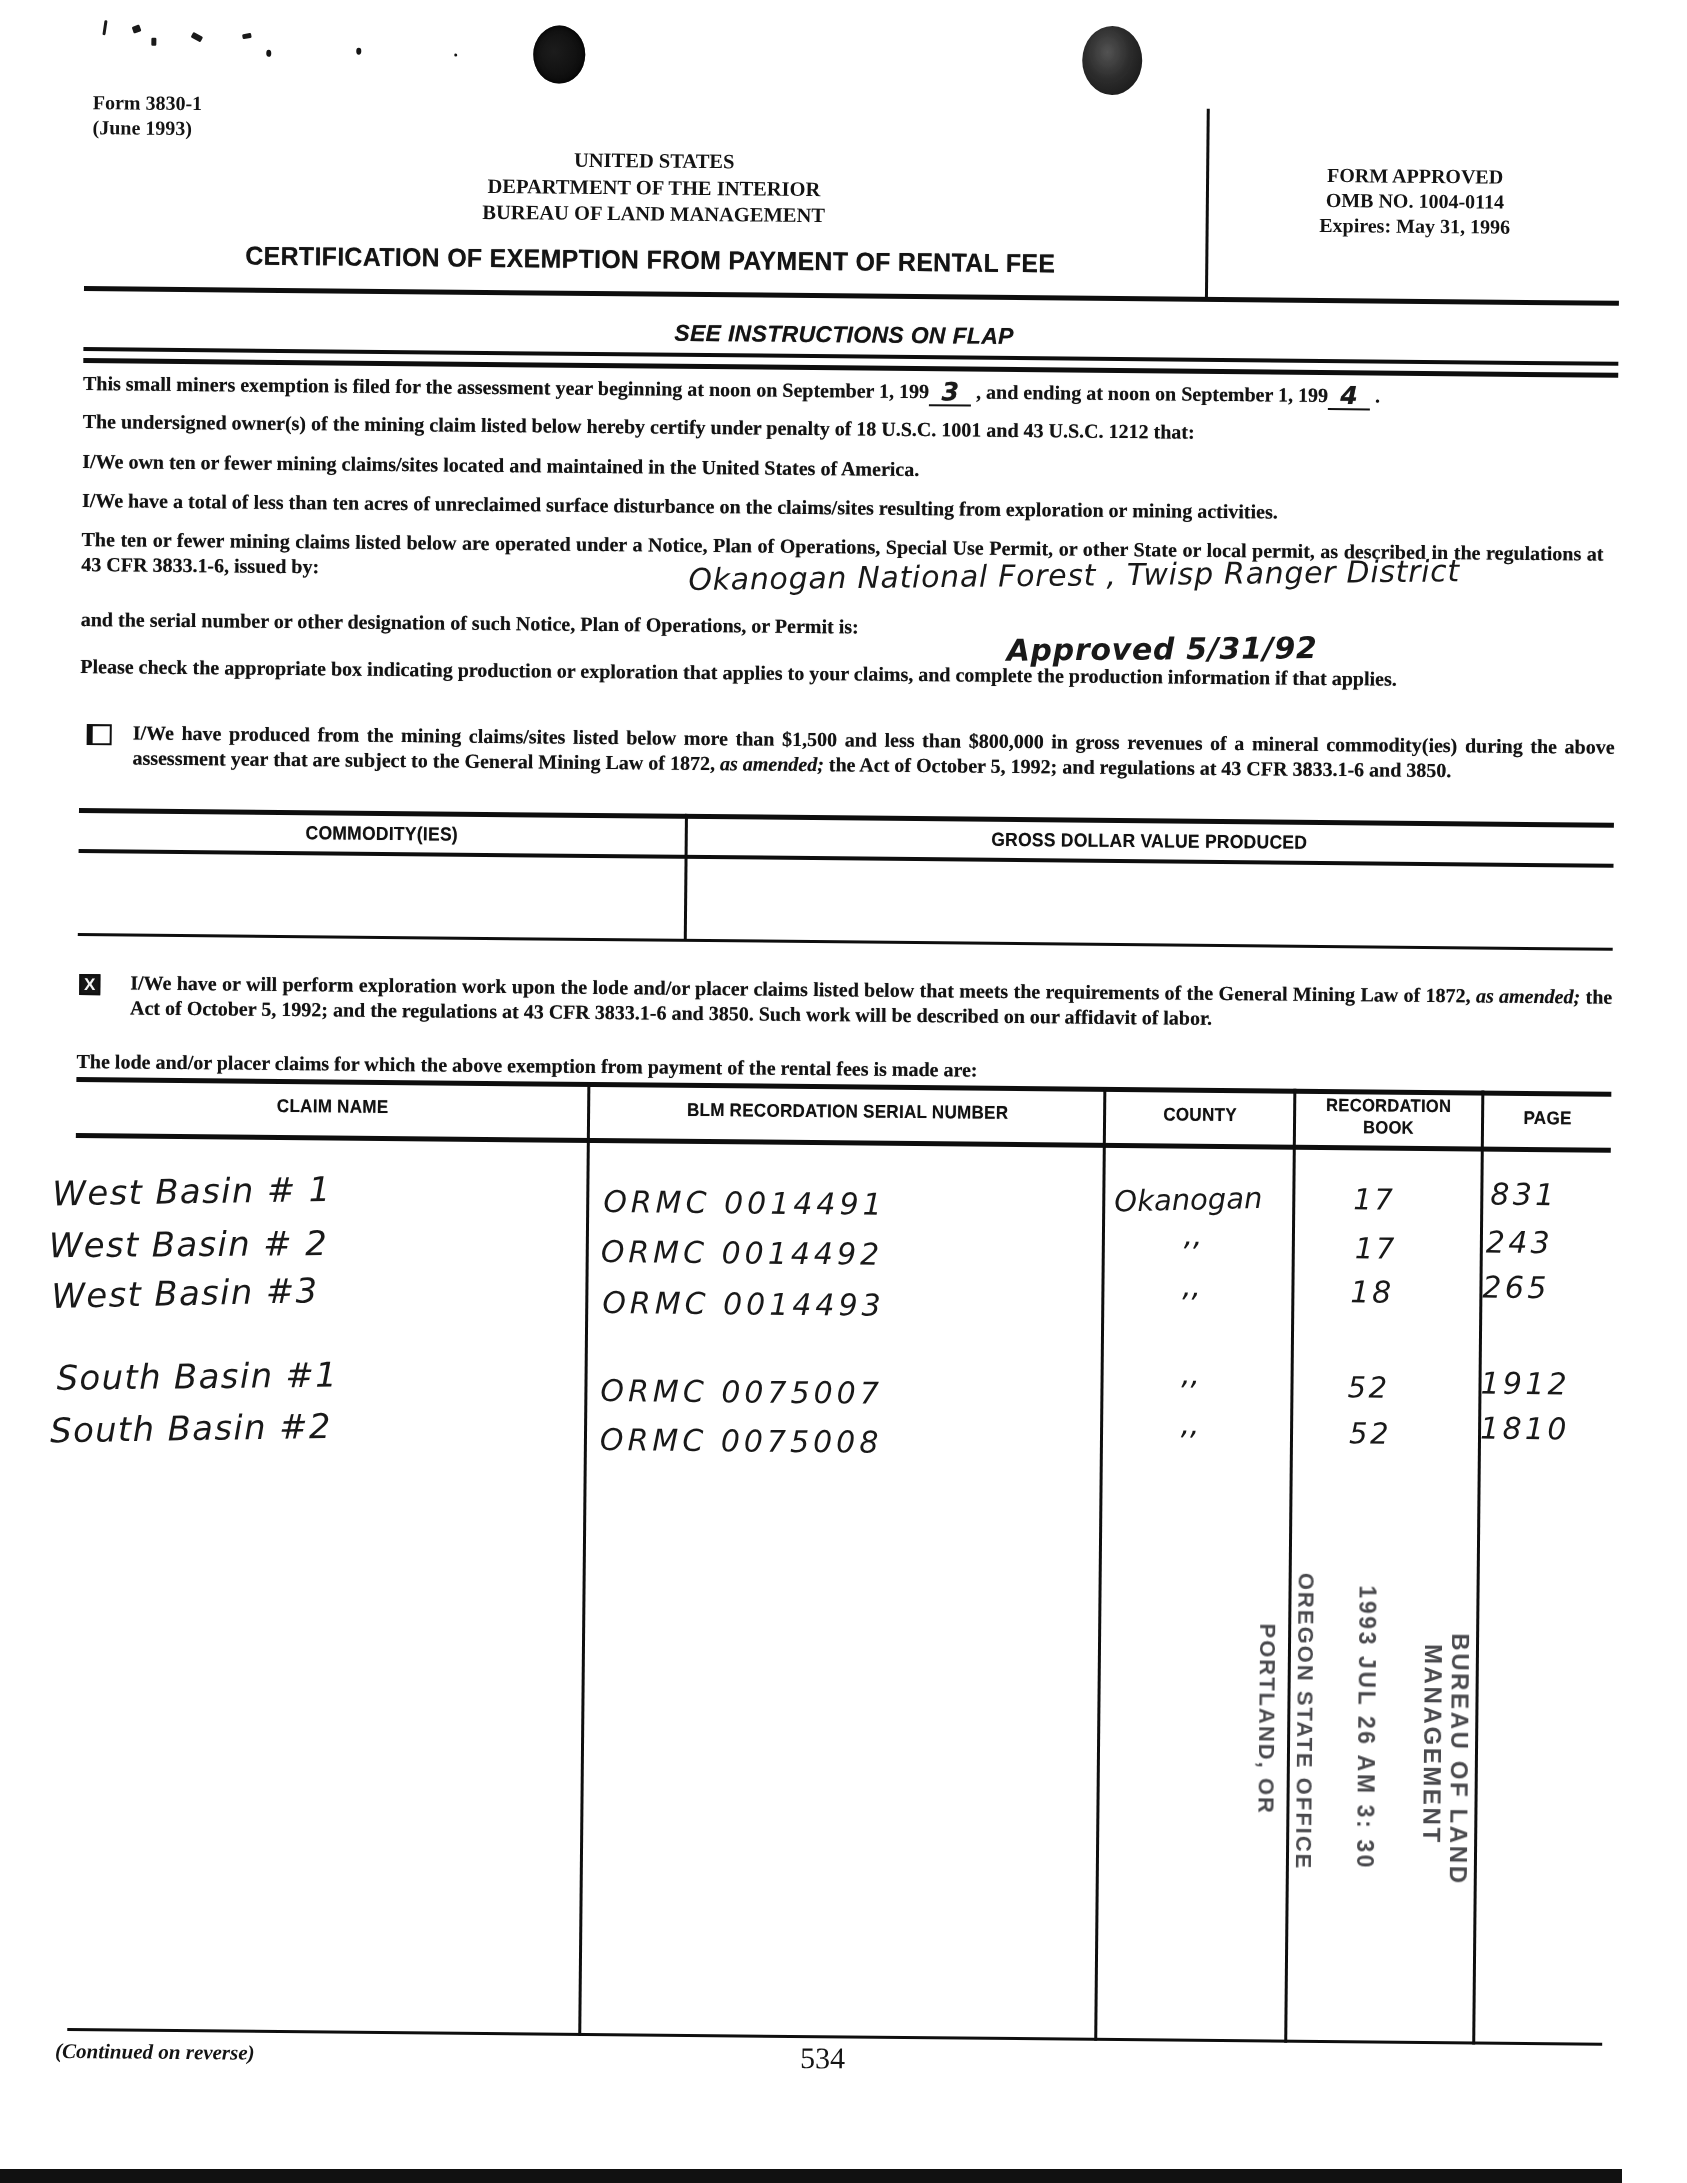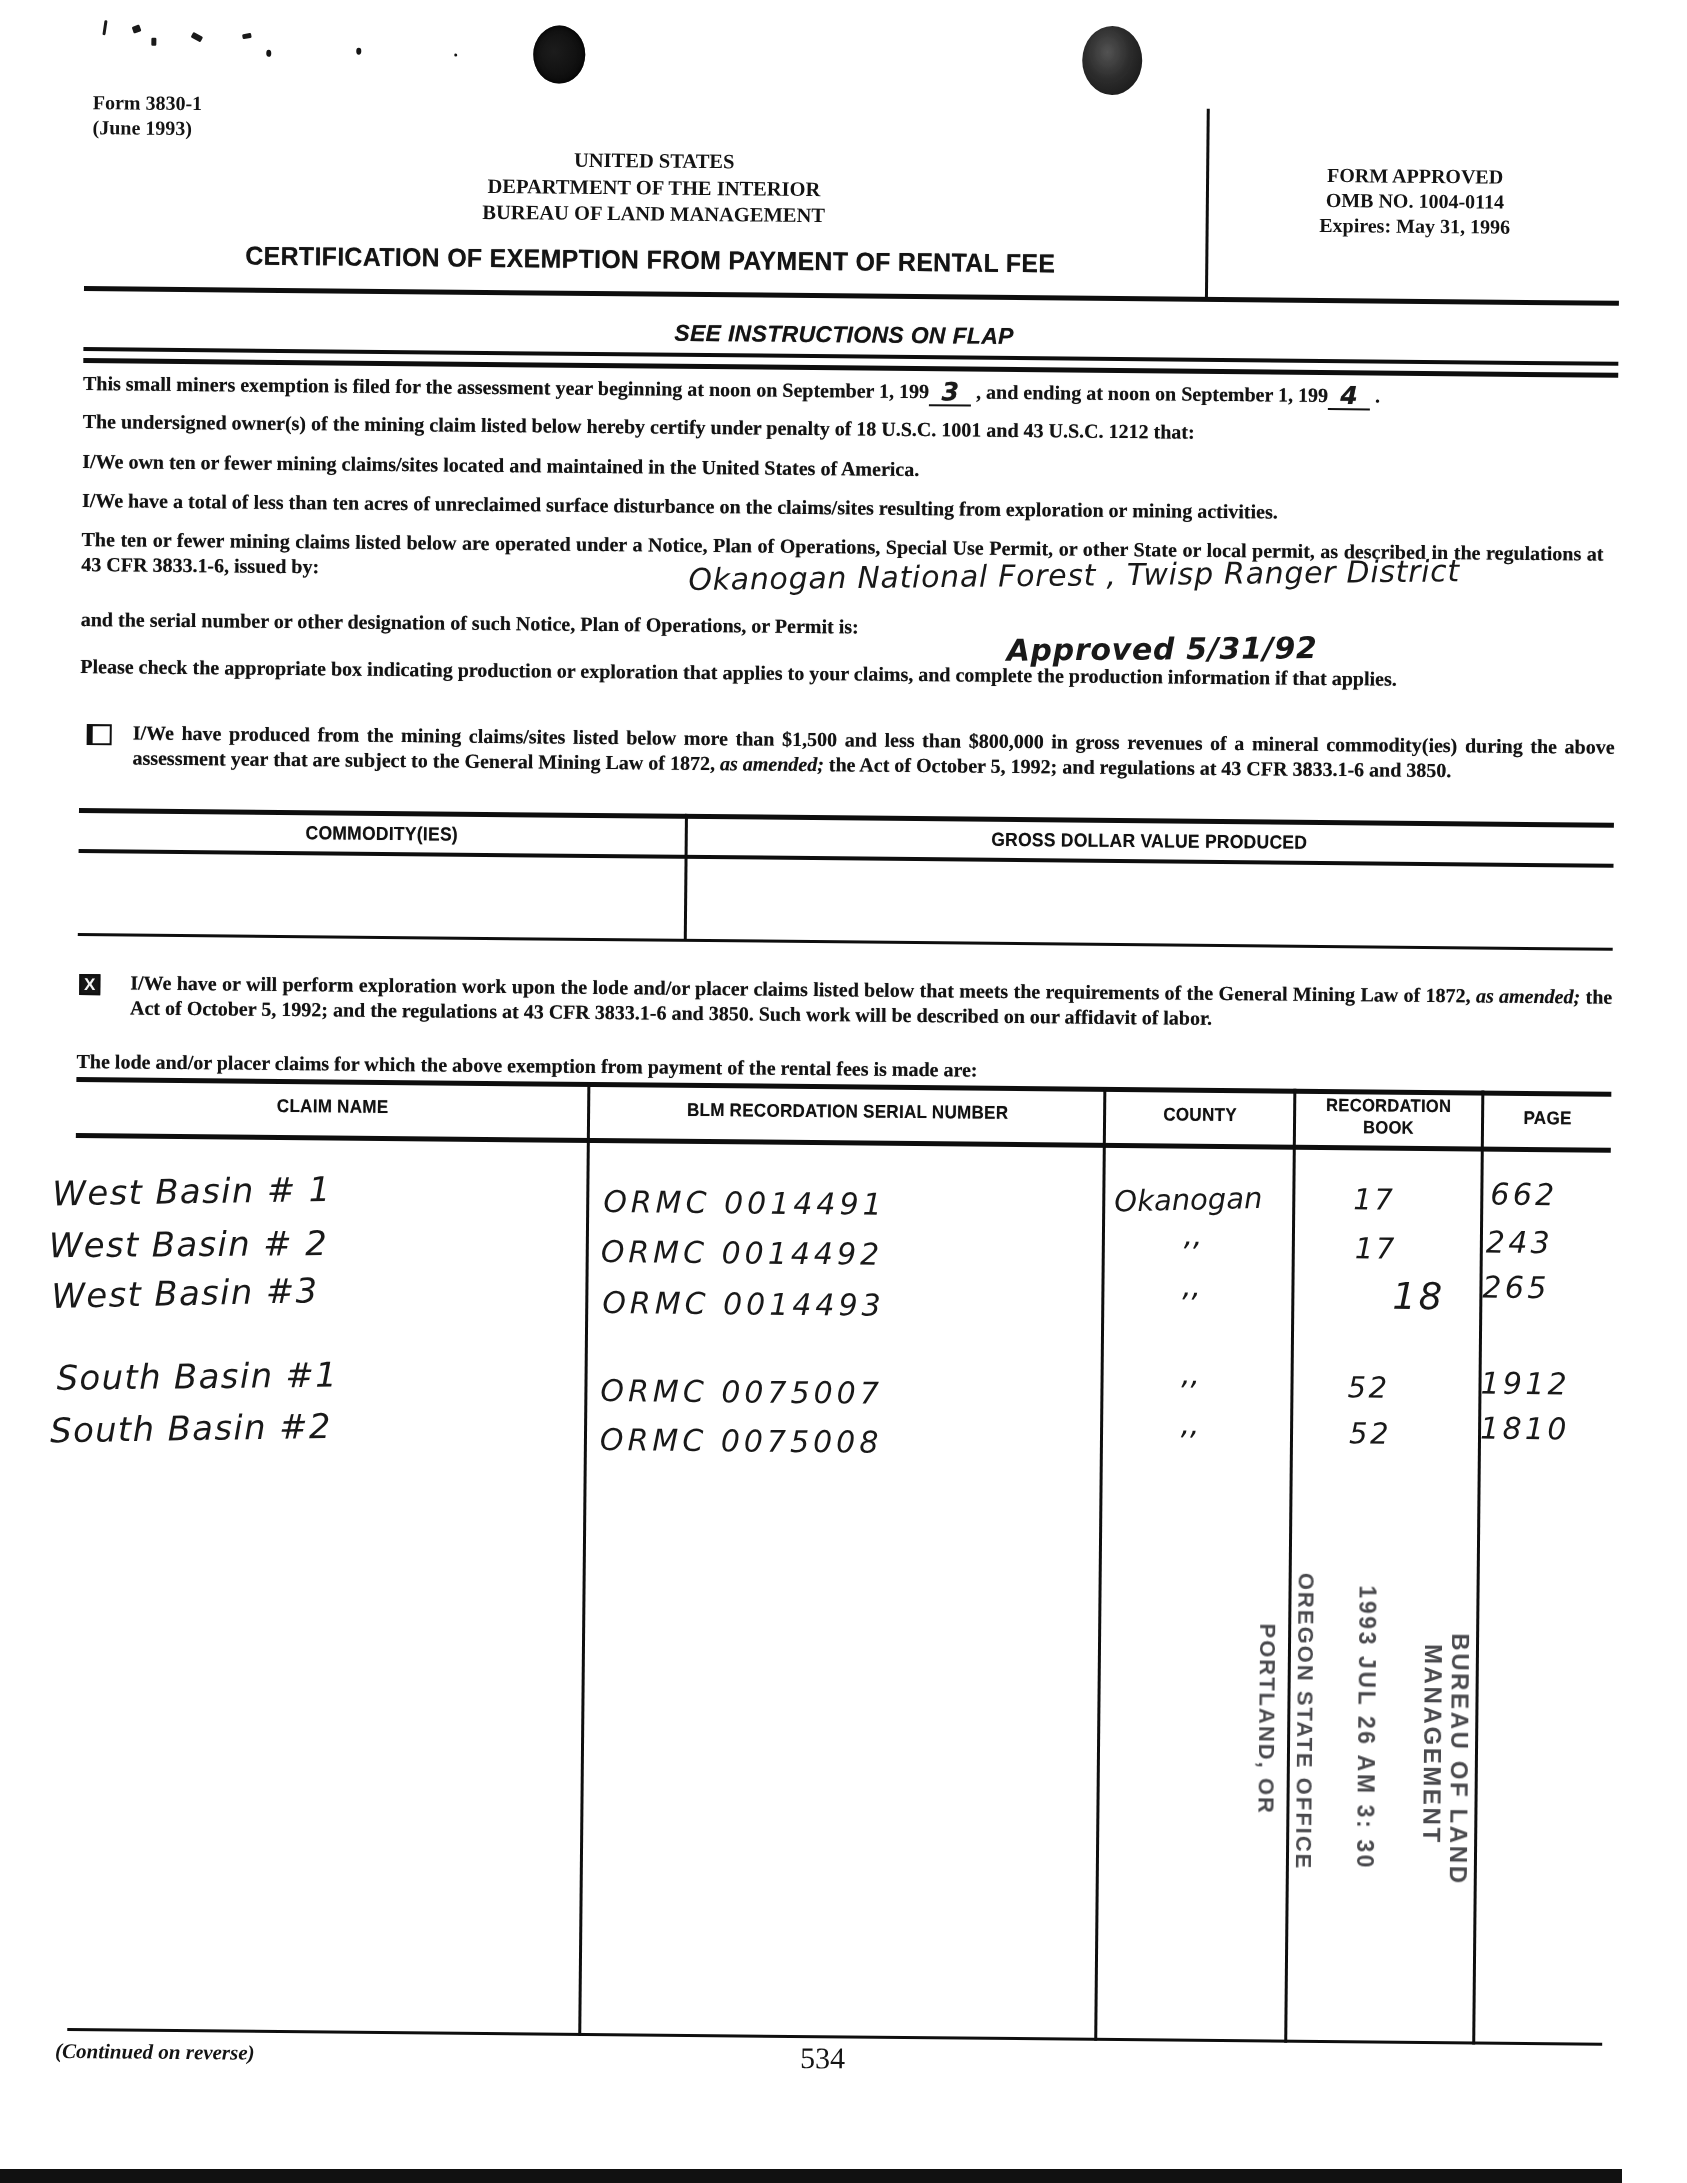--- a/index.html
+++ b/index.html
@@ -131,34 +131,34 @@
       <div>RECORDATION</div>
       <div>BOOK</div>
     </div>
     <div class="abs thead" style="left:1493px;top:1093px;width:129px;text-align:center;font-size:18.5px;">PAGE</div>
 
     <div>
       <div class="abs hand" style="left:63px;top:1170px;font-size:34px;transform:rotate(-1.5deg);letter-spacing:1.3px;">West   Basin # 1</div>
       <div class="abs hand" style="left:614px;top:1179px;font-size:30px;letter-spacing:4px;">ORMC   0014491</div>
       <div class="abs hand" style="left:1125px;top:1172px;font-size:29px;transform:rotate(-2deg);">Okanogan</div>
       <div class="abs hand" style="left:1364px;top:1170px;font-size:29px;letter-spacing:2.6px;">17</div>
-      <div class="abs hand" style="left:1501px;top:1163px;font-size:30px;letter-spacing:3.3px;">662</div>
+      <div class="abs hand" style="left:1501px;top:1163px;font-size:30px;letter-spacing:3.3px;">831</div>
     </div>
     <div>
       <div class="abs hand" style="left:60px;top:1223px;font-size:34px;transform:rotate(-1deg);letter-spacing:1.3px;">West   Basin # 2</div>
       <div class="abs hand" style="left:612px;top:1229px;font-size:30px;letter-spacing:4px;">ORMC   0014492</div>
       <div class="abs hand" style="left:1191px;top:1225px;font-size:29px;">’’</div>
       <div class="abs hand" style="left:1366px;top:1219px;font-size:29px;letter-spacing:2.6px;">17</div>
       <div class="abs hand" style="left:1497px;top:1211px;font-size:30px;letter-spacing:3.3px;">243</div>
     </div>
     <div>
       <div class="abs hand" style="left:63px;top:1272px;font-size:34px;transform:rotate(-1.8deg);letter-spacing:1.3px;">West   Basin  #3</div>
       <div class="abs hand" style="left:614px;top:1280px;font-size:30px;letter-spacing:4px;">ORMC   0014493</div>
       <div class="abs hand" style="left:1190px;top:1276px;font-size:29px;">’’</div>
-      <div class="abs hand" style="left:1404px;top:1262px;font-size:37px;letter-spacing:2.6px;font-style:italic;">18</div>
+      <div class="abs hand" style="left:1362px;top:1262px;font-size:30px;letter-spacing:2.6px;font-style:italic;">18</div>
       <div class="abs hand" style="left:1494px;top:1256px;font-size:30px;letter-spacing:3.3px;">265</div>
     </div>
     <div>
       <div class="abs hand" style="left:69px;top:1355px;font-size:34px;transform:rotate(-1.2deg);letter-spacing:1.3px;">South   Basin #1</div>
       <div class="abs hand" style="left:613px;top:1368px;font-size:30px;letter-spacing:4px;">ORMC   0075007</div>
       <div class="abs hand" style="left:1190px;top:1364px;font-size:29px;">’’</div>
       <div class="abs hand" style="left:1360px;top:1358px;font-size:29px;letter-spacing:2.6px;">52</div>
       <div class="abs hand" style="left:1493px;top:1352px;font-size:30px;letter-spacing:3.3px;">1912</div>
     </div>
     <div>

